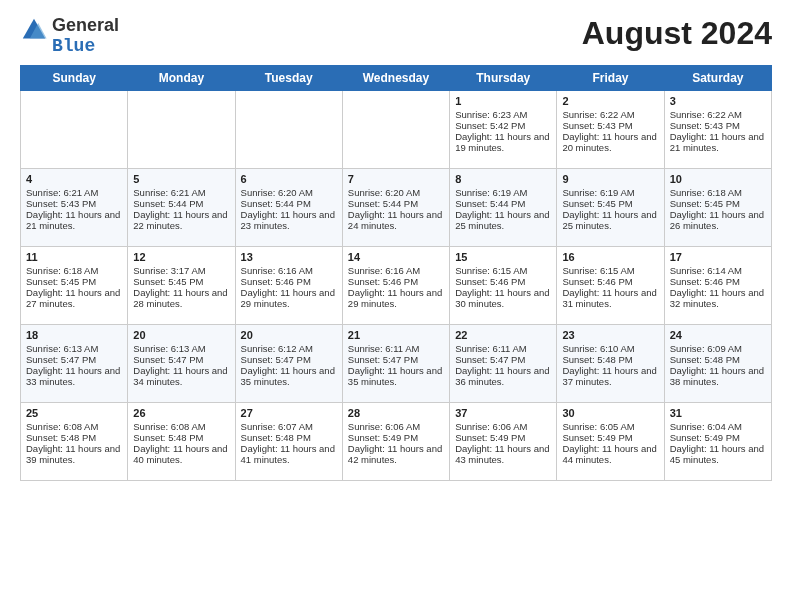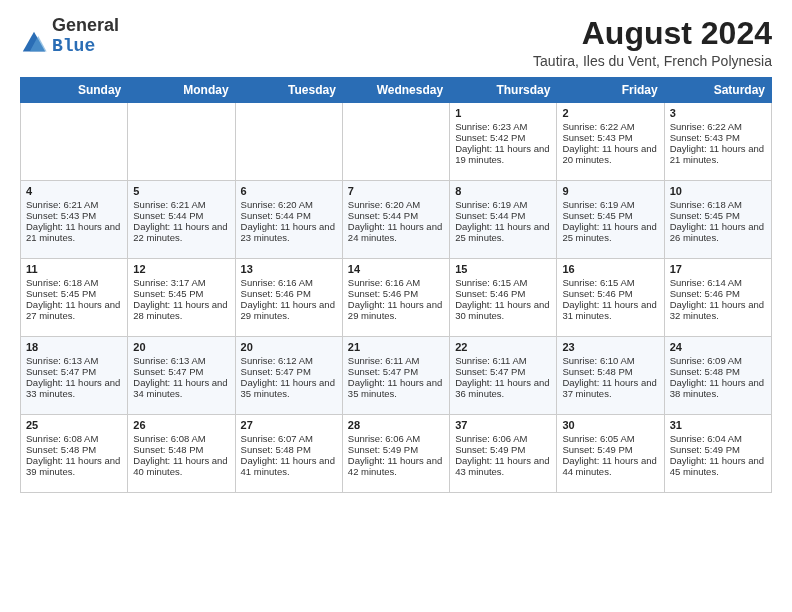--- a/index.html
+++ b/index.html
@@ -15,21 +15,21 @@
       padding: 16px 20px 10px 20px;
     }
     .header-row {
       display: flex;
       align-items: flex-start;
       justify-content: space-between;
       margin-bottom: 6px;
     }
     .logo {
       display: flex;
-      align-items: flex-end;
+      align-items: flex-start;
       gap: 4px;
     }
     .logo-text {
       font-size: 18px;
       font-weight: bold;
       line-height: 1.1;
     }
     .logo-text .general { color: #333; }
     .logo-text .blue { color: #2a6db5; font-family: Liberation Mono, monospace; }
     .logo-icon {
@@ -54,21 +54,21 @@
       width: 100%;
       border-collapse: collapse;
       margin-top: 8px;
     }
     .calendar th {
       background: #2a6db5;
       color: #fff;
       font-size: 12px;
       font-weight: bold;
       padding: 5px 6px;
-      text-align: right;
+      text-align: center;
       border: 1px solid #2a6db5;
     }
     .calendar td {
       border: 1px solid #ccc;
       vertical-align: top;
       padding: 4px 5px;
       font-size: 9.5px;
       color: #333;
       width: calc(100% / 7);
       height: 78px;
@@ -98,21 +98,20 @@
         <polygon points="20,4 36,32 4,32" fill="#2a6db5"></polygon>
         <polygon points="26,10 38,32 14,32" fill="#5a9fd4" opacity="0.6"></polygon>
       </svg>
       <div class="logo-text">
         <span class="general">General</span><br>
         <span class="blue">Blue</span>
       </div>
     </div>
     <div class="title-block">
       <div class="month-title">August 2024</div>
-      <div class="subtitle">Tautira, Iles du Vent, French Polynesia</div>
     </div>
   </div>
 
   <table class="calendar">
     <thead>
       <tr>
         <th>Sunday</th>
         <th>Monday</th>
         <th>Tuesday</th>
         <th>Wednesday</th>

